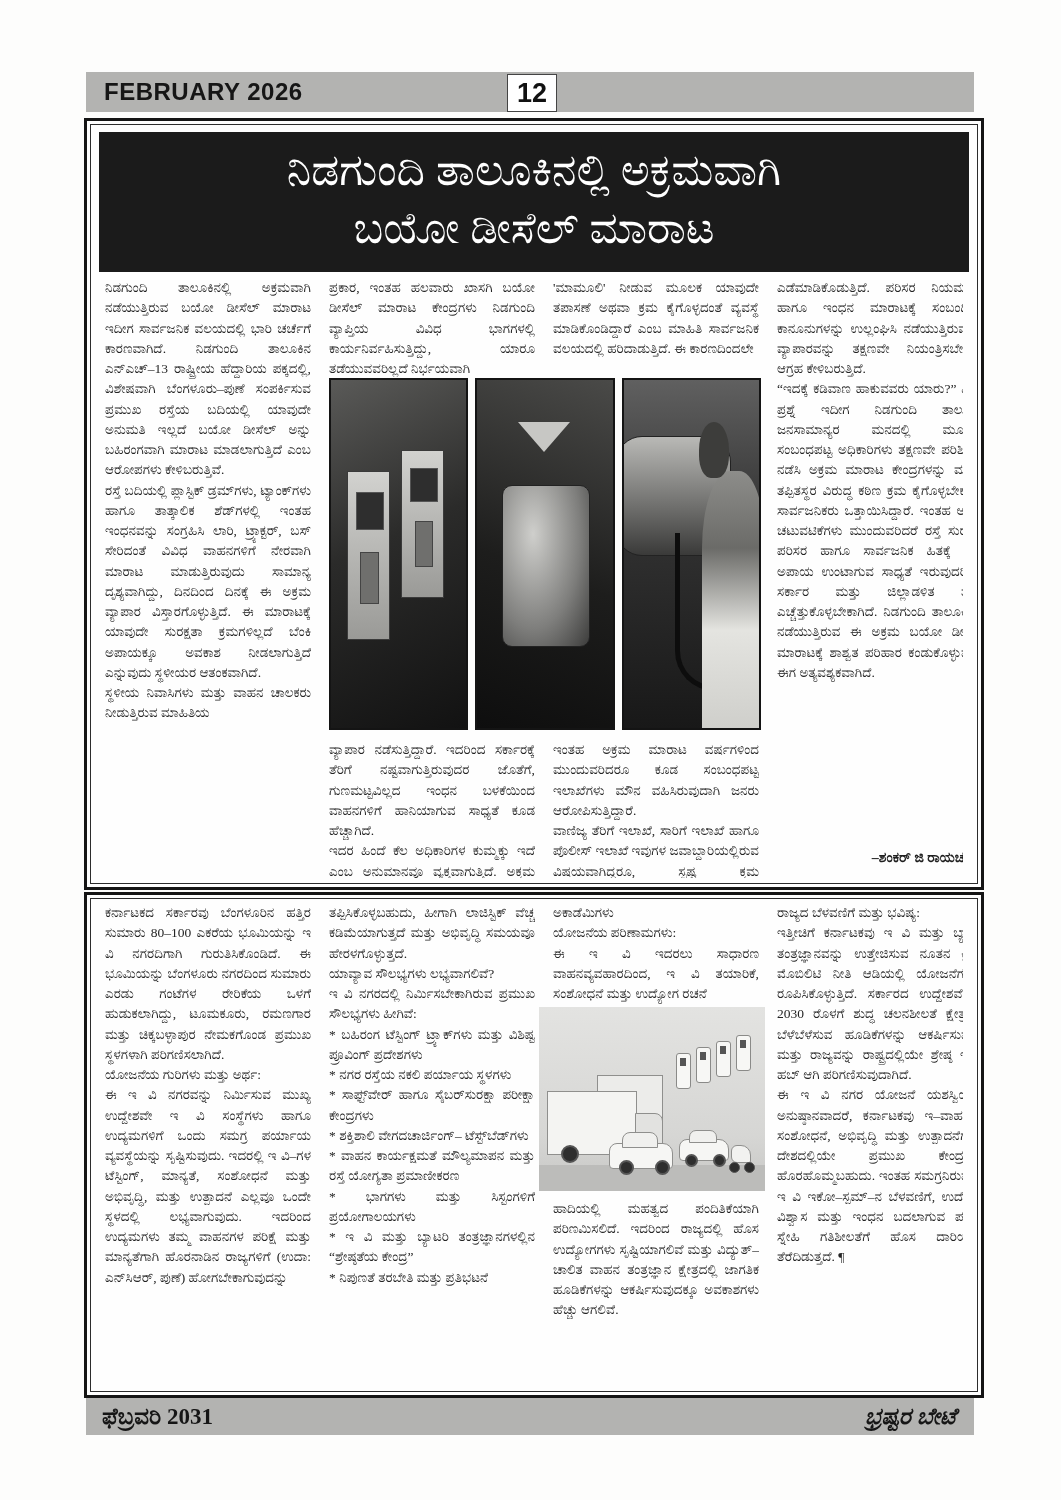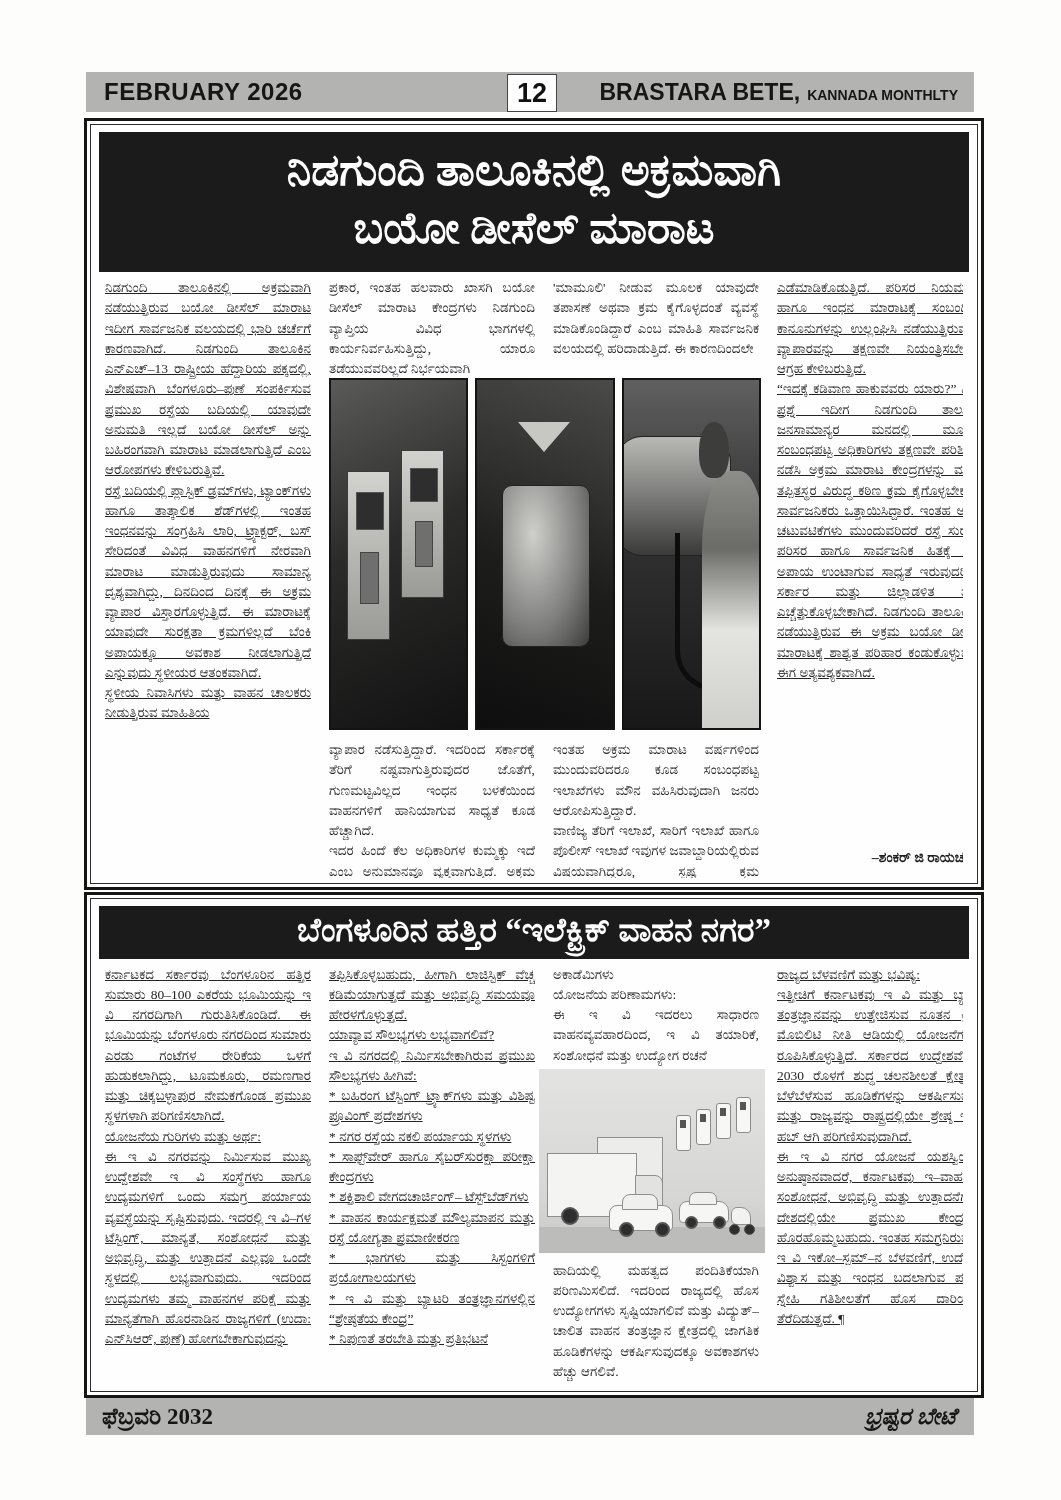--- a/index.html
+++ b/index.html
@@ -35,36 +35,36 @@
   .article{
     position:absolute;left:84px;width:894px;
     border:3px solid #151515;background:#fefefe;
   }
   .article-inner{margin:3px;border:1px solid #2c2c2c;height:calc(100% - 8px);position:relative;}
   #article1{top:118px;height:766px;}
   #article2{top:892px;height:500px;}
 
   .headline-box{
     margin:7px 8px 6px 8px;background:#1b1b1b;color:#ffffff;text-align:center;
-    font-family:"DejaVu Sans","Liberation Sans",sans-serif;font-weight:bold;
+    font-family:"DejaVu Sans","Liberation Sans",sans-serif;font-weight:normal;
     white-space:pre-line;
   }
   #article1 .headline-box{font-size:44px;line-height:1.32;padding:10px 4px 14px 4px;}
   #article2 .headline-box{font-size:33px;line-height:1.2;padding:5px 4px 8px 4px;}
 
   .body-area{position:relative;margin:4px 14px 0 14px;overflow:hidden;}
   #article1 .body-area{height:600px;}
   #article2 .body-area{height:424px;}
 
   .coltext{
     position:absolute;width:206px;font-size:13.5px;line-height:1.5;
     text-align:justify;white-space:pre-line;overflow:hidden;color:#242424;
   }
   .c1{left:0;}   .c2{left:224px;}  .c3{left:448px;}  .c4{left:672px;width:208px;}
-  .full{top:0;height:100%;text-decoration:underline;}
+  .full{top:0;height:100%;}
   .seg-top{top:0;height:104px;}
   #article1 .seg-bottom{top:462px;height:140px;}
   .byline{
     position:absolute;left:672px;width:208px;top:572px;text-align:right;
     font-weight:bold;font-size:14px;
   }
   #article2 .c3.seg-top{height:106px;}
   #article2 .seg-bottom{top:296px;height:128px;}
 
   
@@ -113,24 +113,20 @@
   .kn{font-family:"Liberation Serif","DejaVu Sans",serif;}
 </style>
 </head>
 <body>
 
 <div class="page">
 
   <div class="bar header">
     <span class="hdr-date">FEBRUARY 2026</span>
     <span class="pageno">12</span>
-    <span class="hdr-right">
-      <span class="masthead-main">BRASTARA BETE,</span>
-      <span class="masthead-sub">KANNADA MONTHLTY</span>
-    </span>
   </div>
 
   <div class="article" id="article1">
     <div class="article-inner">
       <div class="headline-box kn">ನಿಡಗುಂದಿ ತಾಲೂಕಿನಲ್ಲಿ ಅಕ್ರಮವಾಗಿ
 ಬಯೋ ಡೀಸೆಲ್ ಮಾರಾಟ</div>
 
       <div class="body-area">
         <div class="coltext kn c1 full">ನಿಡಗುಂದಿ ತಾಲೂಕಿನಲ್ಲಿ ಅಕ್ರಮವಾಗಿ ನಡೆಯುತ್ತಿರುವ ಬಯೋ ಡೀಸೆಲ್ ಮಾರಾಟ ಇದೀಗ ಸಾರ್ವಜನಿಕ ವಲಯದಲ್ಲಿ ಭಾರಿ ಚರ್ಚೆಗೆ ಕಾರಣವಾಗಿದೆ. ನಿಡಗುಂದಿ ತಾಲೂಕಿನ ಎನ್‌ಎಚ್–13 ರಾಷ್ಟ್ರೀಯ ಹೆದ್ದಾರಿಯ ಪಕ್ಕದಲ್ಲಿ, ವಿಶೇಷವಾಗಿ ಬೆಂಗಳೂರು–ಪುಣೆ ಸಂಪರ್ಕಿಸುವ ಪ್ರಮುಖ ರಸ್ತೆಯ ಬದಿಯಲ್ಲಿ ಯಾವುದೇ ಅನುಮತಿ ಇಲ್ಲದೆ ಬಯೋ ಡೀಸೆಲ್ ಅನ್ನು ಬಹಿರಂಗವಾಗಿ ಮಾರಾಟ ಮಾಡಲಾಗುತ್ತಿದೆ ಎಂಬ ಆರೋಪಗಳು ಕೇಳಿಬರುತ್ತಿವೆ.
 ರಸ್ತೆ ಬದಿಯಲ್ಲಿ ಪ್ಲಾಸ್ಟಿಕ್ ಡ್ರಮ್‌ಗಳು, ಟ್ಯಾಂಕ್‌ಗಳು ಹಾಗೂ ತಾತ್ಕಾಲಿಕ ಶೆಡ್‌ಗಳಲ್ಲಿ ಇಂತಹ ಇಂಧನವನ್ನು ಸಂಗ್ರಹಿಸಿ ಲಾರಿ, ಟ್ರ್ಯಾಕ್ಟರ್, ಬಸ್ ಸೇರಿದಂತೆ ವಿವಿಧ ವಾಹನಗಳಿಗೆ ನೇರವಾಗಿ ಮಾರಾಟ ಮಾಡುತ್ತಿರುವುದು ಸಾಮಾನ್ಯ ದೃಶ್ಯವಾಗಿದ್ದು, ದಿನದಿಂದ ದಿನಕ್ಕೆ ಈ ಅಕ್ರಮ ವ್ಯಾಪಾರ ವಿಸ್ತಾರಗೊಳ್ಳುತ್ತಿದೆ. ಈ ಮಾರಾಟಕ್ಕೆ ಯಾವುದೇ ಸುರಕ್ಷತಾ ಕ್ರಮಗಳಿಲ್ಲದೆ ಬೆಂಕಿ ಅಪಾಯಕ್ಕೂ ಅವಕಾಶ ನೀಡಲಾಗುತ್ತಿದೆ ಎನ್ನುವುದು ಸ್ಥಳೀಯರ ಆತಂಕವಾಗಿದೆ.
@@ -167,21 +163,20 @@
 ವಾಣಿಜ್ಯ ತೆರಿಗೆ ಇಲಾಖೆ, ಸಾರಿಗೆ ಇಲಾಖೆ ಹಾಗೂ ಪೊಲೀಸ್ ಇಲಾಖೆ ಇವುಗಳ ಜವಾಬ್ದಾರಿಯಲ್ಲಿರುವ ವಿಷಯವಾಗಿದ್ದರೂ, ಸ್ಪಷ್ಟ ಕ್ರಮ ಕೈಗೊಳ್ಳದಿರುವುದು ಸಂಶಯಕ್ಕೆ</div>
         <div class="coltext kn c4 full">ಎಡೆಮಾಡಿಕೊಡುತ್ತಿದೆ. ಪರಿಸರ ನಿಯಮಗಳು ಹಾಗೂ ಇಂಧನ ಮಾರಾಟಕ್ಕೆ ಸಂಬಂಧಿಸಿದ ಕಾನೂನುಗಳನ್ನು ಉಲ್ಲಂಘಿಸಿ ನಡೆಯುತ್ತಿರುವ ಈ ವ್ಯಾಪಾರವನ್ನು ತಕ್ಷಣವೇ ನಿಯಂತ್ರಿಸಬೇಕೆಂಬ ಆಗ್ರಹ ಕೇಳಿಬರುತ್ತಿದೆ.
 “ಇದಕ್ಕೆ ಕಡಿವಾಣ ಹಾಕುವವರು ಯಾರು?” ಎಂಬ ಪ್ರಶ್ನೆ ಇದೀಗ ನಿಡಗುಂದಿ ತಾಲೂಕಿನ ಜನಸಾಮಾನ್ಯರ ಮನದಲ್ಲಿ ಮೂಡಿದೆ. ಸಂಬಂಧಪಟ್ಟ ಅಧಿಕಾರಿಗಳು ತಕ್ಷಣವೇ ಪರಿಶೀಲನೆ ನಡೆಸಿ ಅಕ್ರಮ ಮಾರಾಟ ಕೇಂದ್ರಗಳನ್ನು ಮುಚ್ಚಿ, ತಪ್ಪಿತಸ್ಥರ ವಿರುದ್ಧ ಕಠಿಣ ಕ್ರಮ ಕೈಗೊಳ್ಳಬೇಕೆಂದು ಸಾರ್ವಜನಿಕರು ಒತ್ತಾಯಿಸಿದ್ದಾರೆ. ಇಂತಹ ಅಕ್ರಮ ಚಟುವಟಿಕೆಗಳು ಮುಂದುವರಿದರೆ ರಸ್ತೆ ಸುರಕ್ಷತೆ, ಪರಿಸರ ಹಾಗೂ ಸಾರ್ವಜನಿಕ ಹಿತಕ್ಕೆ ಭಾರಿ ಅಪಾಯ ಉಂಟಾಗುವ ಸಾಧ್ಯತೆ ಇರುವುದರಿಂದ, ಸರ್ಕಾರ ಮತ್ತು ಜಿಲ್ಲಾಡಳಿತ ತಕ್ಷಣ ಎಚ್ಚೆತ್ತುಕೊಳ್ಳಬೇಕಾಗಿದೆ. ನಿಡಗುಂದಿ ತಾಲೂಕಿನಲ್ಲಿ ನಡೆಯುತ್ತಿರುವ ಈ ಅಕ್ರಮ ಬಯೋ ಡೀಸೆಲ್ ಮಾರಾಟಕ್ಕೆ ಶಾಶ್ವತ ಪರಿಹಾರ ಕಂಡುಕೊಳ್ಳುವುದು ಈಗ ಅತ್ಯವಶ್ಯಕವಾಗಿದೆ.</div>
         <div class="byline kn">–ಶಂಕರ್ ಜಿ ರಾಯಚೂರು</div>
       </div>
     </div>
   </div>
 
   <div class="article" id="article2">
     <div class="article-inner">
-      <div class="headline-box kn">ಬೆಂಗಳೂರಿನ ಹತ್ತಿರ “ಇಲೆಕ್ಟ್ರಿಕ್ ವಾಹನ ನಗರ”</div>
 
       <div class="body-area">
         <div class="coltext kn c1 full">ಕರ್ನಾಟಕದ ಸರ್ಕಾರವು ಬೆಂಗಳೂರಿನ ಹತ್ತಿರ ಸುಮಾರು 80–100 ಎಕರೆಯ ಭೂಮಿಯನ್ನು ಇ ವಿ ನಗರದಿಗಾಗಿ ಗುರುತಿಸಿಕೊಂಡಿದೆ. ಈ ಭೂಮಿಯನ್ನು ಬೆಂಗಳೂರು ನಗರದಿಂದ ಸುಮಾರು ಎರಡು ಗಂಟೆಗಳ ರೇರಿಕೆಯ ಒಳಗೆ ಹುಡುಕಲಾಗಿದ್ದು, ಟೂಮಕೂರು, ರಮಣಗಾರ ಮತ್ತು ಚಿಕ್ಕಬಳ್ಳಾಪುರ ನೇಮಕಗೊಂಡ ಪ್ರಮುಖ ಸ್ಥಳಗಳಾಗಿ ಪರಿಗಣಿಸಲಾಗಿದೆ.
 ಯೋಜನೆಯ ಗುರಿಗಳು ಮತ್ತು ಅರ್ಥ:
 ಈ ಇ ವಿ ನಗರವನ್ನು ನಿರ್ಮಿಸುವ ಮುಖ್ಯ ಉದ್ದೇಶವೇ ಇ ವಿ ಸಂಸ್ಥೆಗಳು ಹಾಗೂ ಉದ್ಯಮಗಳಿಗೆ ಒಂದು ಸಮಗ್ರ ಪರ್ಯಾಯ ವ್ಯವಸ್ಥೆಯನ್ನು ಸೃಷ್ಟಿಸುವುದು. ಇದರಲ್ಲಿ ಇ ವಿ–ಗಳ ಟೆಸ್ಟಿಂಗ್, ಮಾನ್ಯತೆ, ಸಂಶೋಧನೆ ಮತ್ತು ಅಭಿವೃದ್ಧಿ, ಮತ್ತು ಉತ್ಪಾದನೆ ಎಲ್ಲವೂ ಒಂದೇ ಸ್ಥಳದಲ್ಲಿ ಲಭ್ಯವಾಗುವುದು. ಇದರಿಂದ ಉದ್ಯಮಗಳು ತಮ್ಮ ವಾಹನಗಳ ಪರಿಕ್ಷೆ ಮತ್ತು ಮಾನ್ಯತೆಗಾಗಿ ಹೊರನಾಡಿನ ರಾಜ್ಯಗಳಿಗೆ (ಉದಾ: ಎನ್‌ಸಿಆರ್, ಪುಣೆ) ಹೋಗಬೇಕಾಗುವುದನ್ನು</div>
         <div class="coltext kn c2 full">ತಪ್ಪಿಸಿಕೊಳ್ಳಬಹುದು, ಹೀಗಾಗಿ ಲಾಜಿಸ್ಟಿಕ್ ವೆಚ್ಚ ಕಡಿಮೆಯಾಗುತ್ತದೆ ಮತ್ತು ಅಭಿವೃದ್ಧಿ ಸಮಯವೂ ಹೇರಳಗೊಳ್ಳುತ್ತದೆ.
 ಯಾವ್ಯಾವ ಸೌಲಭ್ಯಗಳು ಲಭ್ಯವಾಗಲಿವೆ?
 ಇ ವಿ ನಗರದಲ್ಲಿ ನಿರ್ಮಿಸಬೇಕಾಗಿರುವ ಪ್ರಮುಖ ಸೌಲಭ್ಯಗಳು ಹೀಗಿವೆ:
 * ಬಹಿರಂಗ ಟೆಸ್ಟಿಂಗ್ ಟ್ರ್ಯಾಕ್‌ಗಳು ಮತ್ತು ವಿಶಿಷ್ಟ ಪ್ರೂವಿಂಗ್ ಪ್ರದೇಶಗಳು
 * ನಗರ ರಸ್ತೆಯ ನಕಲಿ ಪರ್ಯಾಯ ಸ್ಥಳಗಳು
@@ -226,17 +221,17 @@
 
         <div class="coltext kn c3 seg-bottom">ಹಾದಿಯಲ್ಲಿ ಮಹತ್ವದ ಪಂದಿತಿಕೆಯಾಗಿ ಪರಿಣಮಿಸಲಿದೆ. ಇದರಿಂದ ರಾಜ್ಯದಲ್ಲಿ ಹೊಸ ಉದ್ಯೋಗಗಳು ಸೃಷ್ಟಿಯಾಗಲಿವೆ ಮತ್ತು ವಿದ್ಯುತ್–ಚಾಲಿತ ವಾಹನ ತಂತ್ರಜ್ಞಾನ ಕ್ಷೇತ್ರದಲ್ಲಿ ಜಾಗತಿಕ ಹೂಡಿಕೆಗಳನ್ನು ಆಕರ್ಷಿಸುವುದಕ್ಕೂ ಅವಕಾಶಗಳು ಹೆಚ್ಚು ಆಗಲಿವೆ.</div>
         <div class="coltext kn c4 full">ರಾಜ್ಯದ ಬೆಳವಣಿಗೆ ಮತ್ತು ಭವಿಷ್ಯ:
 ಇತ್ತೀಚಿಗೆ ಕರ್ನಾಟಕವು ಇ ವಿ ಮತ್ತು ಬ್ಯಾಟರಿ ತಂತ್ರಜ್ಞಾನವನ್ನು ಉತ್ತೇಜಿಸುವ ನೂತನ ಕ್ಲೀನ್ ಮೊಬಿಲಿಟಿ ನೀತಿ ಆಡಿಯಲ್ಲಿ ಯೋಜನೆಗಳನ್ನು ರೂಪಿಸಿಕೊಳ್ಳುತ್ತಿದೆ. ಸರ್ಕಾರದ ಉದ್ದೇಶವೆಂದರೆ 2030 ರೊಳಗೆ ಶುದ್ಧ ಚಲನಶೀಲತೆ ಕ್ಷೇತ್ರದಲ್ಲಿ ಬೆಳೆಬೆಳೆಸುವ ಹೂಡಿಕೆಗಳನ್ನು ಆಕರ್ಷಿಸುವುದು ಮತ್ತು ರಾಜ್ಯವನ್ನು ರಾಷ್ಟ್ರದಲ್ಲಿಯೇ ಶ್ರೇಷ್ಠ ಇ ವಿ ಹಬ್ ಆಗಿ ಪರಿಗಣಿಸುವುದಾಗಿದೆ.
 ಈ ಇ ವಿ ನಗರ ಯೋಜನೆ ಯಶಸ್ವಿಯಾಗಿ ಅನುಷ್ಠಾನವಾದರೆ, ಕರ್ನಾಟಕವು ಇ–ವಾಹನಗಳ ಸಂಶೋಧನೆ, ಅಭಿವೃದ್ಧಿ ಮತ್ತು ಉತ್ಪಾದನೆಗಳಲ್ಲಿ ದೇಶದಲ್ಲಿಯೇ ಪ್ರಮುಖ ಕೇಂದ್ರವಾಗಿ ಹೊರಹೊಮ್ಮಬಹುದು. ಇಂತಹ ಸಮಗ್ರನಿರುವುದು ಇ ವಿ ಇಕೋ–ಸ್ಪಮ್–ನ ಬೆಳವಣಿಗೆ, ಉದ್ಯೋಗ ವಿಶ್ವಾಸ ಮತ್ತು ಇಂಧನ ಬದಲಾಗುವ ಪರಿಸರ ಸ್ನೇಹಿ ಗತಿಶೀಲತೆಗೆ ಹೊಸ ದಾರಿಯನ್ನು ತೆರೆದಿಡುತ್ತದೆ.  ¶</div>
       </div>
     </div>
   </div>
 
   <div class="bar footer">
-    <span class="ftr-date kn">ಫೆಬ್ರವರಿ 2032</span>
+    <span class="ftr-date kn">ಫೆಬ್ರವರಿ 2031</span>
     <span class="ftr-mast kn">ಭ್ರಷ್ಟರ ಬೇಟೆ</span>
   </div>
 
 </div>
 
 </body></html>

